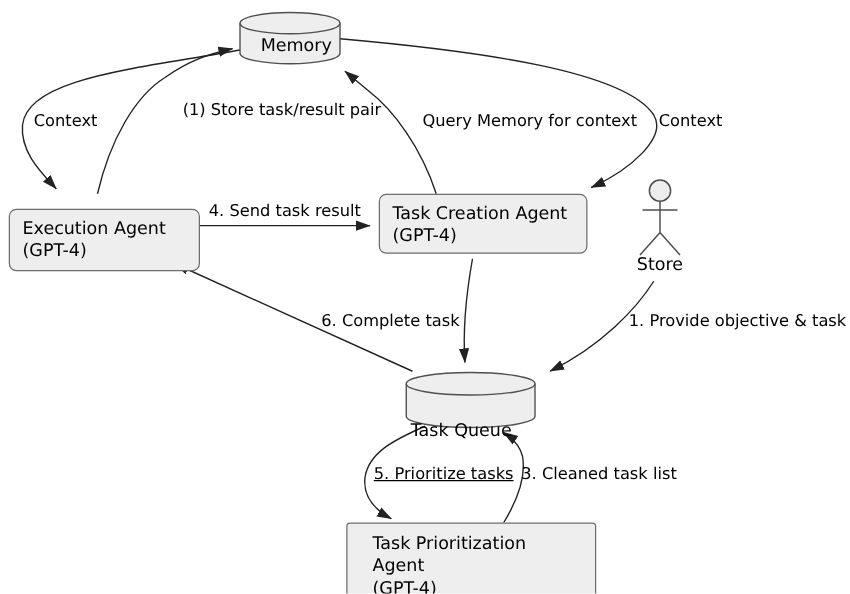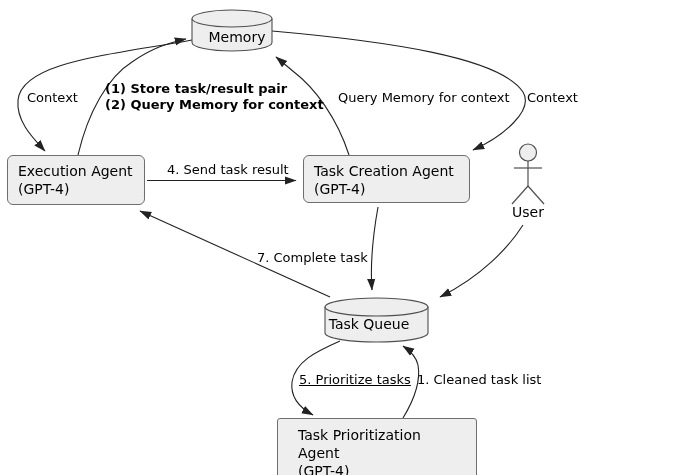--- a/index.html
+++ b/index.html
@@ -12,21 +12,21 @@
     position:absolute;background:#eeeeee;border:1px solid #6e6e6e;border-radius:6px;
     box-sizing:border-box;padding:6px 10px 0 10px;font-size:14px;line-height:18px;color:#000;
   }
   .node-box.square{border-radius:3px;padding-top:7px;}
   .node-label{
     position:absolute;font-size:14px;color:#000;text-align:center;line-height:16px;white-space:nowrap;
   }
   .edge-label{
     position:absolute;font-size:13px;color:#000;line-height:16px;white-space:nowrap;
   }
-  .edge-label.center{text-align:left;font-weight:bold;}
+  .edge-label.center{text-align:right;}
 </style>
 </head>
 <body>
 
 <div class="canvas">
 
   <svg width="680" height="475" viewBox="0 0 680 475">
     <defs>
       <marker id="arrow" viewBox="0 0 10 8" refX="9.3" refY="4" markerWidth="11" markerHeight="9" orient="auto">
         <path d="M0,0.6 L9.8,4 L0,7.4 Z" fill="#222222"></path>
@@ -58,46 +58,46 @@
 
     <g stroke="#4f4f4f" stroke-width="1.2">
       <circle cx="528" cy="152.5" r="8.5" fill="#eeeeee"></circle>
       <line x1="528" y1="161" x2="528" y2="186"></line>
       <line x1="514" y1="168" x2="542" y2="168"></line>
       <line x1="528" y1="186" x2="512" y2="204"></line>
       <line x1="528" y1="186" x2="544" y2="204"></line>
     </g>
   </svg>
 
-  <div class="node-box" style="left:7px;top:155px;width:138px;height:50px;">
+  <div class="node-box" style="left:7px;top:167px;width:153px;height:50px;">
     <div>Execution Agent</div>
     <div>(GPT-4)</div>
   </div>
 
   <div class="node-box" style="left:303px;top:155px;width:167px;height:48px;">
     <div>Task Creation Agent</div>
     <div>(GPT-4)</div>
   </div>
 
   <div class="node-box square" style="left:277px;top:418px;width:200px;height:60px;padding-left:20px;">
     <div>Task Prioritization Agent</div>
     <div>(GPT-4)</div>
   </div>
 
   <div class="node-label" style="left:192px;top:29px;width:90px;">Memory</div>
-  <div class="node-label" style="left:325px;top:316px;width:88px;">Task Queue</div>
-  <div class="node-label" style="left:496px;top:204px;width:64px;">User</div>
+  <div class="node-label" style="left:325px;top:337px;width:88px;">Task Queue</div>
+  <div class="node-label" style="left:496px;top:204px;width:64px;">Store</div>
 
   <div class="edge-label" style="left:27px;top:90px;">Context</div>
 
   <div class="edge-label center" style="left:105px;top:81px;width:200px;">
     <div>(1) Store task/result pair</div>
-    <div>(2) Query Memory for context</div>
   </div>
 
   <div class="edge-label" style="left:338px;top:90px;">Query Memory for context</div>
   <div class="edge-label" style="left:527px;top:90px;">Context</div>
   <div class="edge-label" style="left:167px;top:162px;">4. Send task result</div>
-  <div class="edge-label" style="left:257px;top:250px;">7. Complete task</div>
+  <div class="edge-label" style="left:257px;top:250px;">6. Complete task</div>
+  <div class="edge-label" style="left:503px;top:250px;">1. Provide objective &amp; task</div>
   <div class="edge-label" style="left:299px;top:372px;text-decoration:underline;">5. Prioritize tasks</div>
-  <div class="edge-label" style="left:417px;top:372px;">1. Cleaned task list</div>
+  <div class="edge-label" style="left:417px;top:372px;">3. Cleaned task list</div>
 
 </div>
 
 </body></html>

